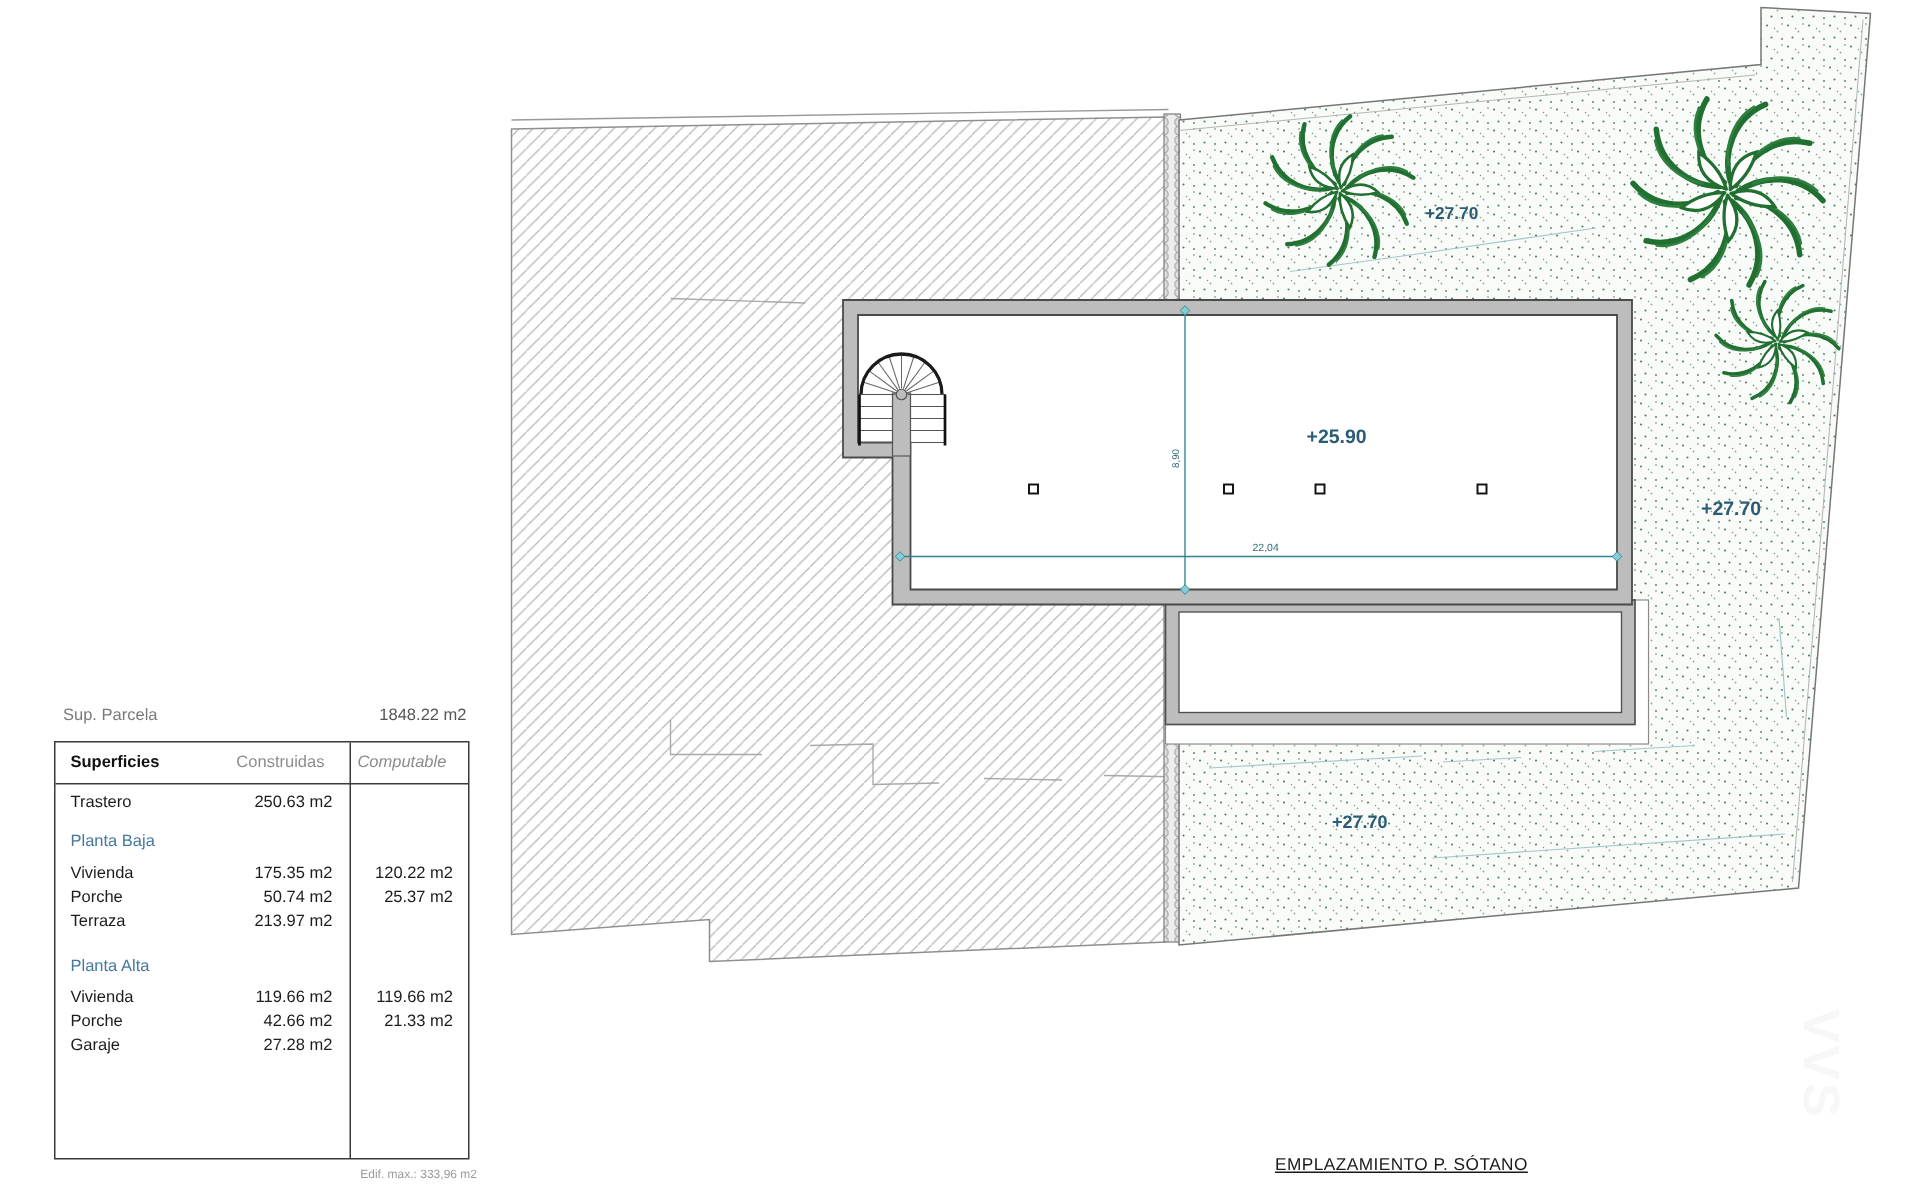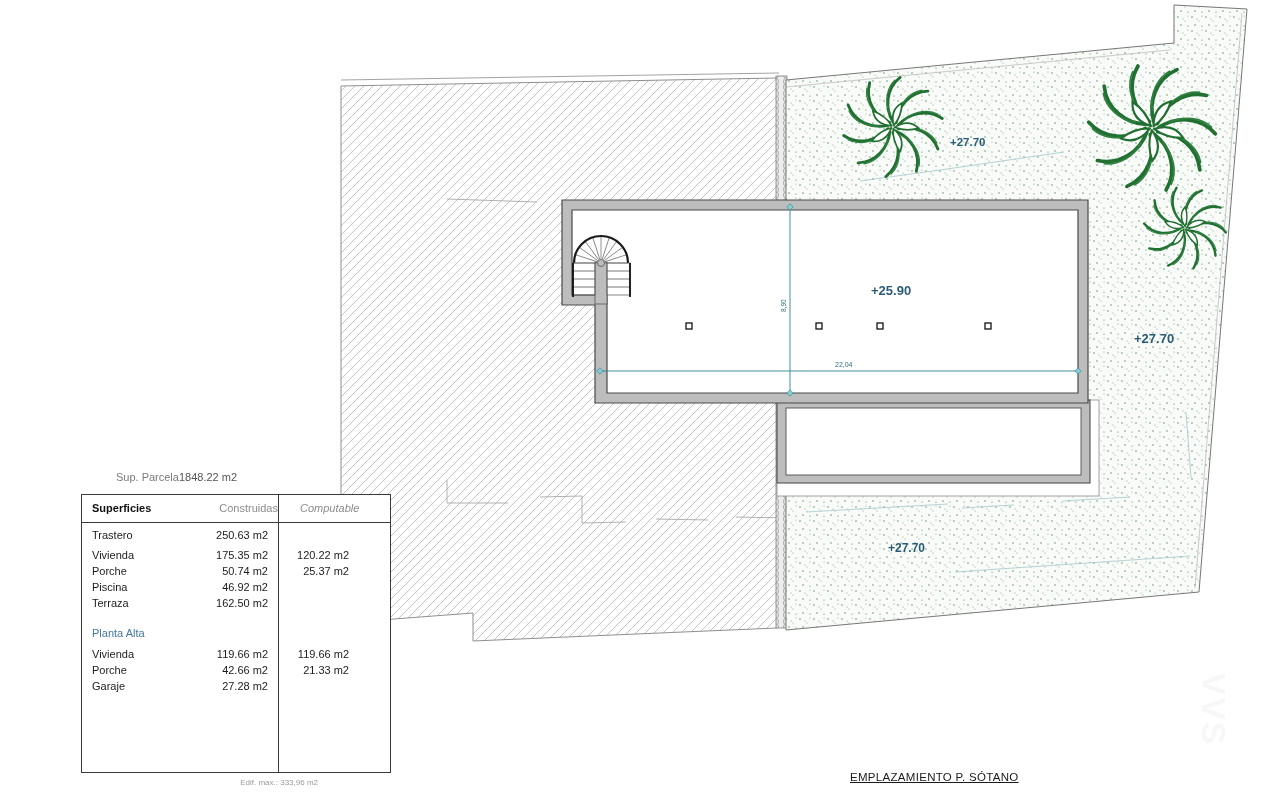--- a/index.html
+++ b/index.html
@@ -2,26 +2,26 @@
 <html><head>
 <meta charset="utf-8">
 <style>
   html,body{margin:0;padding:0;background:#ffffff;}
   .canvas{position:relative;width:1280px;height:800px;background:#fff;overflow:hidden;
           font-family:"Liberation Sans",sans-serif;color:#1c1c1c;}
   .plan-svg{position:absolute;left:0;top:0;}
 
   
   .sup-row{position:absolute;left:36px;top:471px;width:277px;display:flex;
-           justify-content:center;font-size:11px;}
+           justify-content:space-between;font-size:11px;}
   .sup-label{color:#7a7a7a;padding-left:6px;}
   .sup-value{color:#555;padding-right:2px;}
 
-  .area-table{position:absolute;left:36px;top:494px;width:310px;height:279px;
-              border:1px solid #3a3a3a;font-size:11px;background:#fff;box-sizing:border-box;margin-left:45px;}
+  .area-table{position:absolute;left:36px;top:494px;width:277px;height:279px;
+              border:1px solid #3a3a3a;font-size:11px;background:#fff;box-sizing:border-box;}
   .vdiv{position:absolute;left:196px;top:0;bottom:0;border-left:1px solid #3a3a3a;}
   .thead{display:flex;height:27px;line-height:27px;border-bottom:1px solid #3a3a3a;}
   .th1{width:106px;padding-left:10px;font-weight:bold;color:#111;}
   .th2{width:80px;text-align:right;color:#8c8c8c;}
   .th3{width:81px;margin-left:10px;text-align:left;padding-left:12px;color:#8c8c8c;font-style:italic;}
   .trow{display:flex;height:16px;line-height:16px;}
   .c1{width:96px;padding-left:10px;}
   .c2{width:80px;text-align:right;}
   .c3{width:71px;margin-left:10px;text-align:right;padding-right:10px;}
   .sec{height:18px;line-height:18px;padding-left:10px;color:#44789e;}
@@ -202,38 +202,34 @@
       <span class="th2">Construidas</span>
       <span class="th3">Computable</span>
     </div>
 
     <div class="trow gap4">
       <span class="c1">Trastero</span>
       <span class="c2">250.63 m2</span>
       <span class="c3"></span>
     </div>
 
+    <div class="sec s2">Planta Baja</div>
     <div class="trow gap4">
       <span class="c1">Vivienda</span>
       <span class="c2">175.35 m2</span>
       <span class="c3">120.22 m2</span>
     </div>
     <div class="trow">
       <span class="c1">Porche</span>
       <span class="c2">50.74 m2</span>
       <span class="c3">25.37 m2</span>
     </div>
     <div class="trow">
-      <span class="c1">Piscina</span>
-      <span class="c2">46.92 m2</span>
-      <span class="c3"></span>
-    </div>
-    <div class="trow">
       <span class="c1">Terraza</span>
-      <span class="c2">162.50 m2</span>
+      <span class="c2">213.97 m2</span>
       <span class="c3"></span>
     </div>
 
     <div class="sec s3">Planta Alta</div>
     <div class="trow gap4">
       <span class="c1">Vivienda</span>
       <span class="c2">119.66 m2</span>
       <span class="c3">119.66 m2</span>
     </div>
     <div class="trow">

